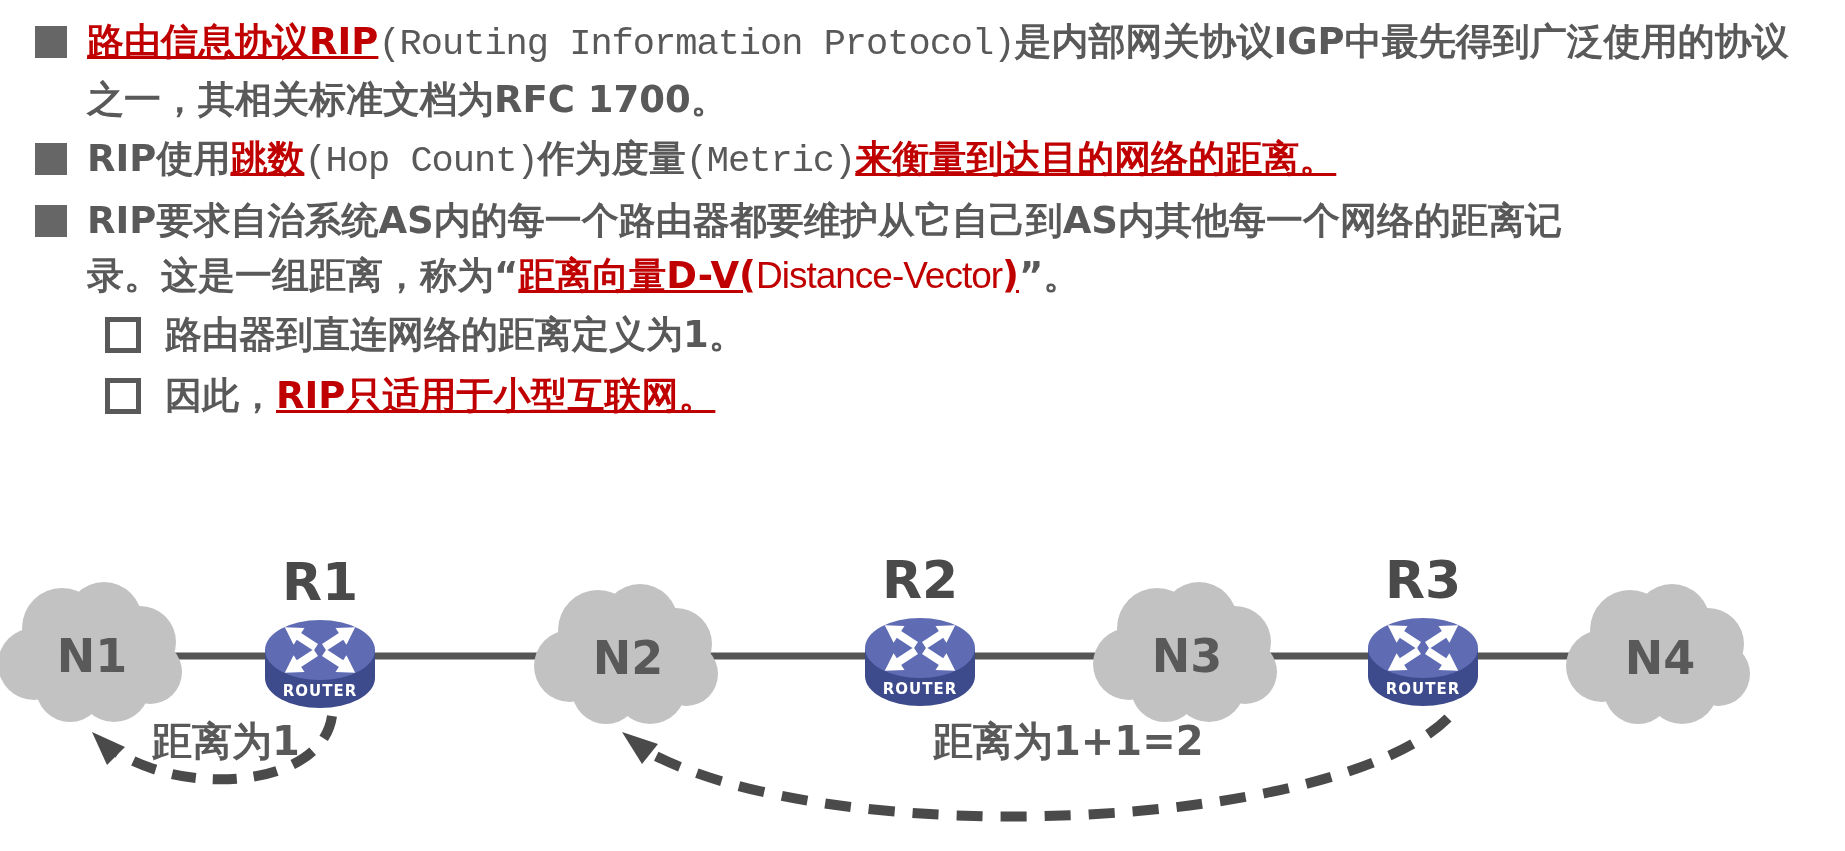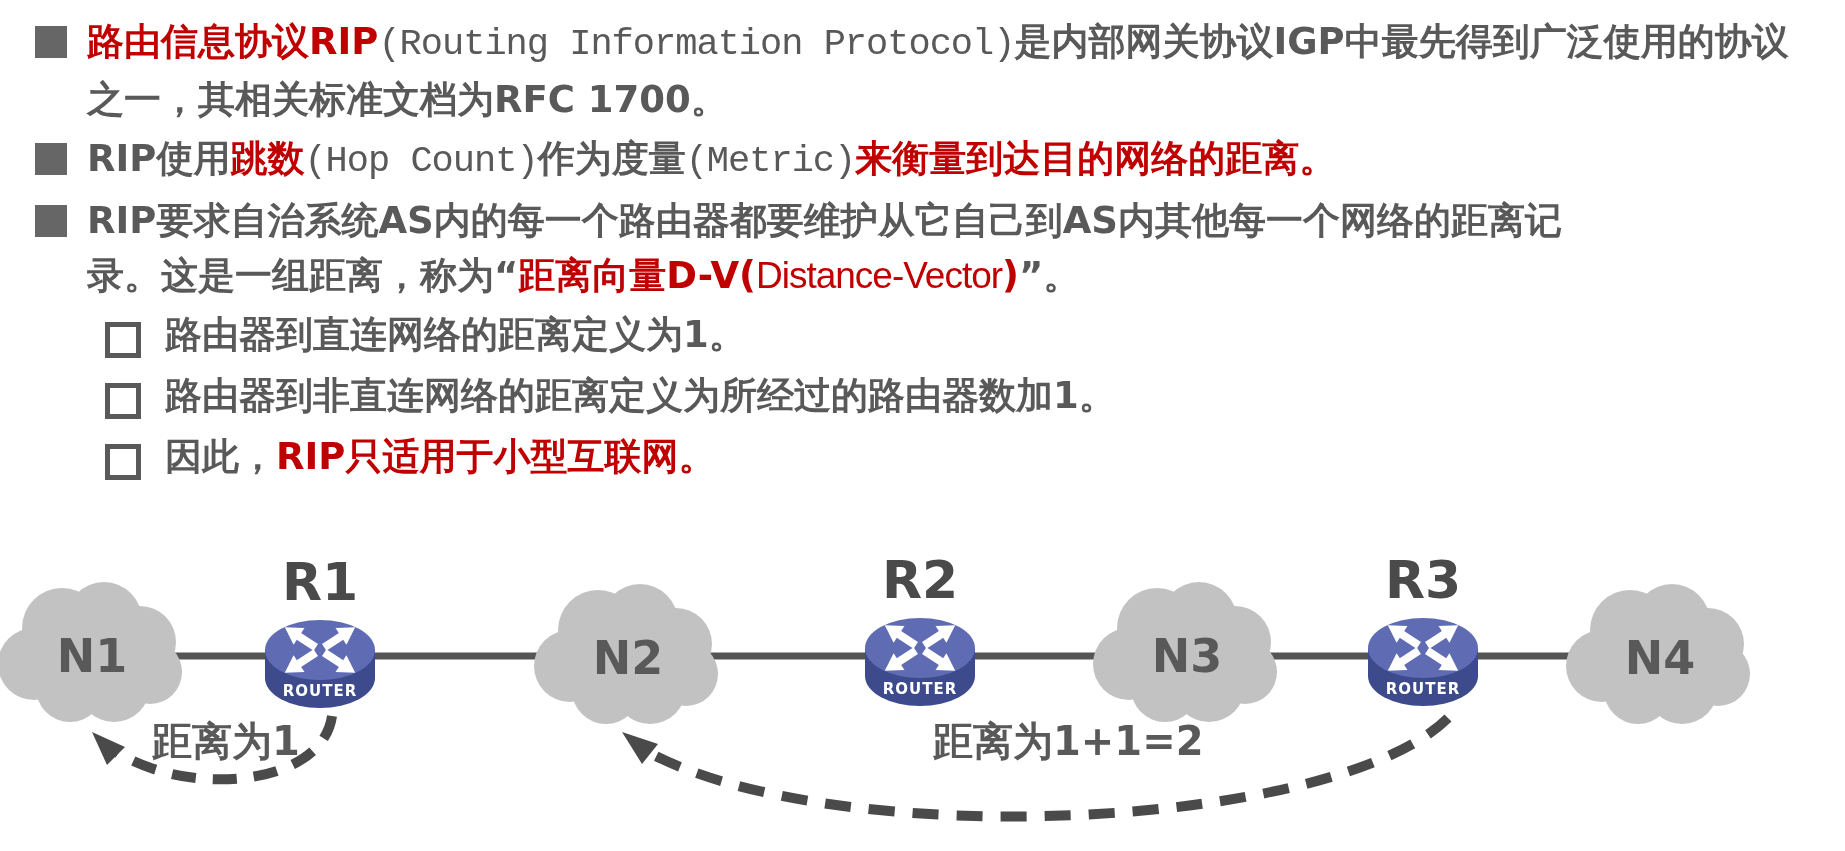--- a/index.html
+++ b/index.html
@@ -13,28 +13,28 @@
     --arrow:#4A4A4A;
   }
   html,body{margin:0;padding:0;}
   body{
     width:1845px;height:851px;background:#ffffff;overflow:hidden;position:relative;
     font-family:"DejaVu Sans","Liberation Sans",sans-serif;
   }
   .text-area{position:absolute;left:0;top:0;width:1845px;padding:14px 0 0 35px;box-sizing:border-box;}
   .bullet{display:flex;align-items:flex-start;}
   .bullet.main{margin-bottom:4px;}
-  .bullet.sub{padding-left:70px;margin-bottom:6px;align-items:center;}
+  .bullet.sub{padding-left:70px;margin-bottom:6px;}
   .marker{flex:0 0 auto;display:inline-block;}
   .marker.square{width:32px;height:32px;background:var(--marker);margin:12px 20px 0 0;}
   .marker.hollow{width:26px;height:26px;border:5px solid var(--text);margin:10px 24px 0 0;background:#fff;}
   .lines{flex:1 1 auto;}
   .line{font-size:37px;font-weight:700;line-height:55px;white-space:nowrap;letter-spacing:0px;}
   .seg.dark{color:var(--text);}
-  .seg.red{color:var(--red);}
+  .seg.red{color:var(--red);text-decoration:underline;}
   .seg.dark-latin{color:var(--text);font-family:Liberation Mono, monospace;font-weight:400;letter-spacing:-1px;}
   .seg.red-latin{color:var(--red);font-family:"Liberation Sans",sans-serif;font-weight:400;letter-spacing:-1px;}
   .diagram{position:absolute;left:0;top:548px;width:1845px;height:303px;}
   svg text{font-family:"DejaVu Sans","Liberation Sans",sans-serif;}
   .node-label{font-size:46px;font-weight:700;fill:var(--text);}
   .router-label{font-size:52px;font-weight:700;fill:#4A4A4A;}
   .router-word{font-size:15px;font-weight:700;fill:#ffffff;letter-spacing:1px;}
   .annot{font-size:40px;font-weight:700;fill:var(--text);}
 </style>
 </head>
@@ -58,26 +58,20 @@
       <span class="marker square"></span>
       <div class="lines">
         <div class="line"><span class="seg dark">RIP要求自治系统AS内的每一个路由器都要维护从它自己到AS内其他每一个网络的距离记</span></div>
         <div class="line"><span class="seg dark">录。这是一组距离，称为“</span><span class="seg red">距离向量D-V(</span><span class="seg red-latin">Distance-Vector</span><span class="seg red">)</span><span class="seg dark">”。</span></div>
       </div>
     </div>
     <div class="bullet sub">
       <span class="marker hollow"></span>
       <div class="lines">
         <div class="line"><span class="seg dark">路由器到直连网络的距离定义为1。</span></div>
-      </div>
-    </div>
-    <div class="bullet sub">
-      <span class="marker hollow"></span>
-      <div class="lines">
-        <div class="line"><span class="seg dark">路由器到非直连网络的距离定义为所经过的路由器数加1。</span></div>
       </div>
     </div>
     <div class="bullet sub">
       <span class="marker hollow"></span>
       <div class="lines">
         <div class="line"><span class="seg dark">因此，</span><span class="seg red">RIP只适用于小型互联网。</span></div>
       </div>
     </div>
   </div>
 

